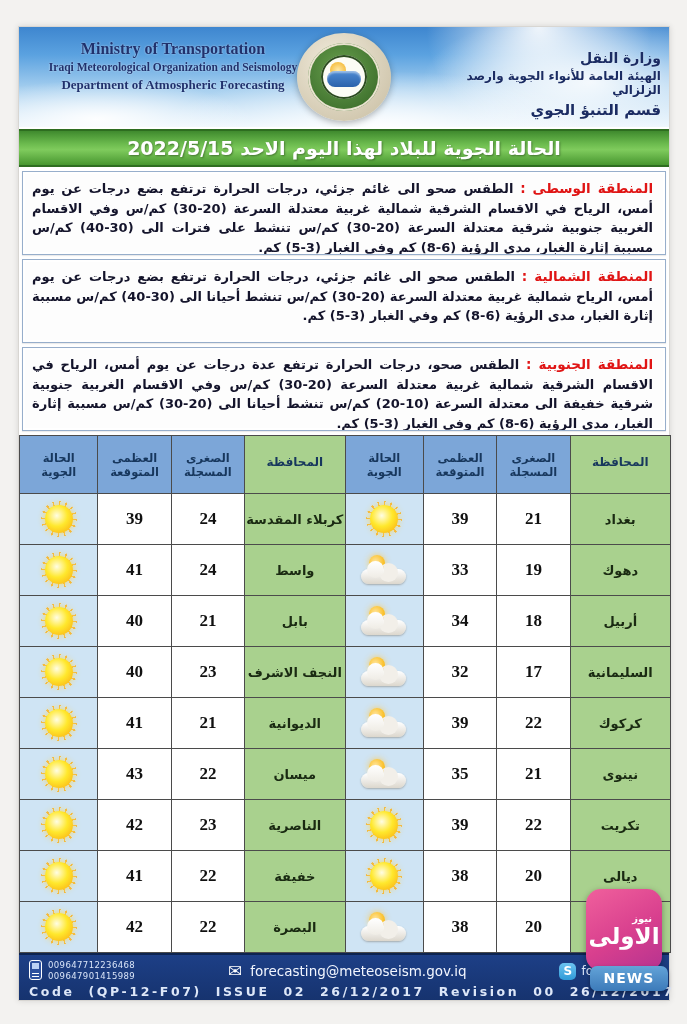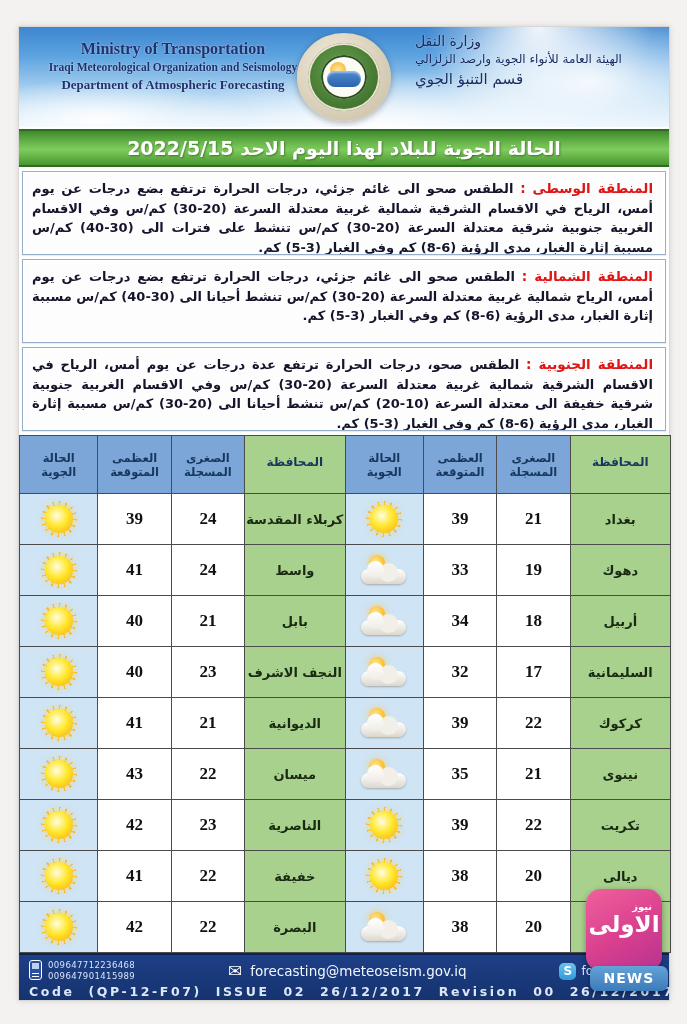--- a/index.html
+++ b/index.html
@@ -29,22 +29,22 @@
   }
   .org-en {
     position:absolute; left:14px; top:13px; width:280px; text-align:center;
     color:#20316d; font-family:"Liberation Serif", serif; font-weight:bold;
     text-shadow:0 0 2px rgba(255,255,255,.6);
   }
   .org-en .l1 { font-size:16px; }
   .org-en .l2 { font-size:11.5px; margin-top:3px; }
   .org-en .l3 { font-size:13px; margin-top:4px; }
   .org-ar {
-    position:absolute; right:8px; top:6px; width:246px; text-align:left;
-    color:#1b2c63; font-weight:normal; direction:rtl;
+    position:absolute; right:8px; top:23px; width:246px; text-align:right;
+    color:#1b2c63; font-weight:bold; direction:rtl;
     text-shadow:0 0 2px rgba(255,255,255,.5);
   }
   .org-ar .l1 { font-size:14px; }
   .org-ar .l2 { font-size:12px; margin-top:3px; }
   .org-ar .l3 { font-size:15px; margin-top:4px; }
   .logo {
     position:absolute; left:50%; top:50%; transform:translate(-50%,-50%);
     width:94px; height:88px; border-radius:50%;
     background:radial-gradient(circle at 40% 35%, #f2ecdd, #cdc3a9 85%);
     box-shadow:0 2px 7px rgba(0,0,0,.3);
@@ -163,21 +163,21 @@
     font-size:12.5px; font-weight:bold; color:#dde7f8; letter-spacing:2.6px; word-spacing:7px;
     text-align:center; white-space:nowrap;
   }
 
   
   .watermark { position:absolute; left:586px; top:889px; width:80px; height:102px; z-index:6; }
   .wm-box {
     position:absolute; left:0; right:4px; top:0; bottom:20px;
     background:linear-gradient(150deg,#f0609c 0%, #d83f8e 55%, #b53390 100%);
     border-radius:15px; box-shadow:0 2px 6px rgba(0,0,0,.35);
-    color:#fff; text-align:center; direction:rtl; padding-top:12px;
+    color:#fff; text-align:center; direction:rtl; padding-top:24px;
   }
   .wm-small { display:block; font-size:10px; font-weight:bold; margin:0 10px 0 0; text-align:right; }
   .wm-big   { display:block; font-size:23px; font-weight:bold; line-height:1.05; letter-spacing:-1px; }
   .wm-news {
     position:absolute; left:4px; right:-2px; bottom:0; height:25px;
     background:linear-gradient(#63a3d8,#3c7ab9); border-radius:7px;
     color:#fff; font-weight:bold; font-size:14px; line-height:25px; text-align:center; letter-spacing:1px;
     box-shadow:0 2px 4px rgba(0,0,0,.35);
   }
 </style>

